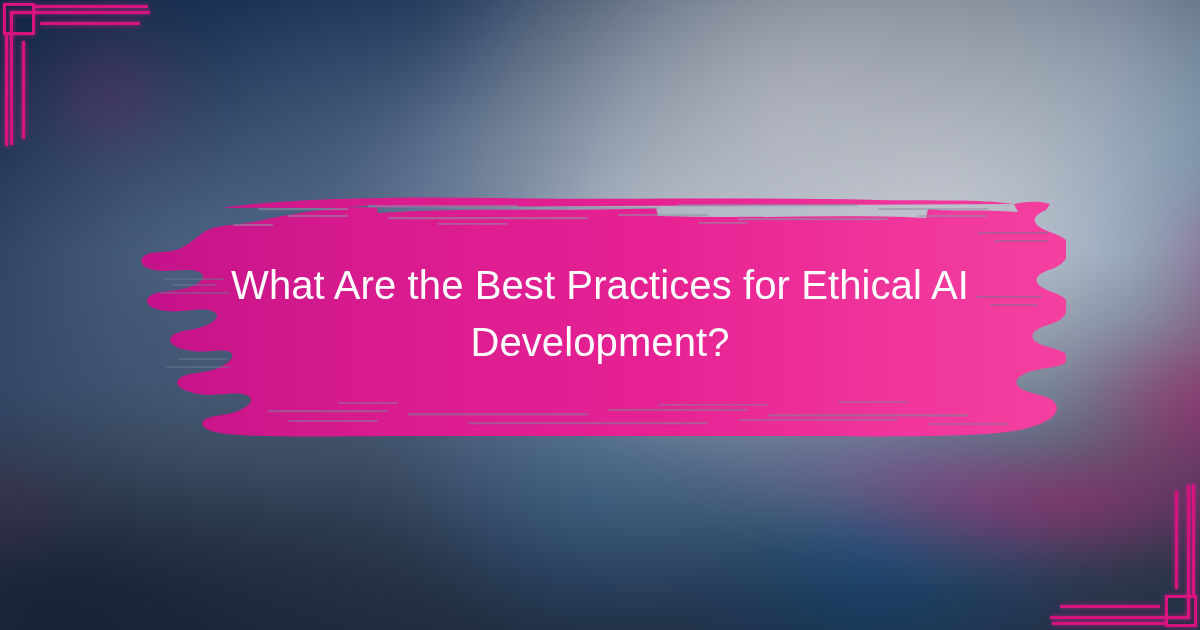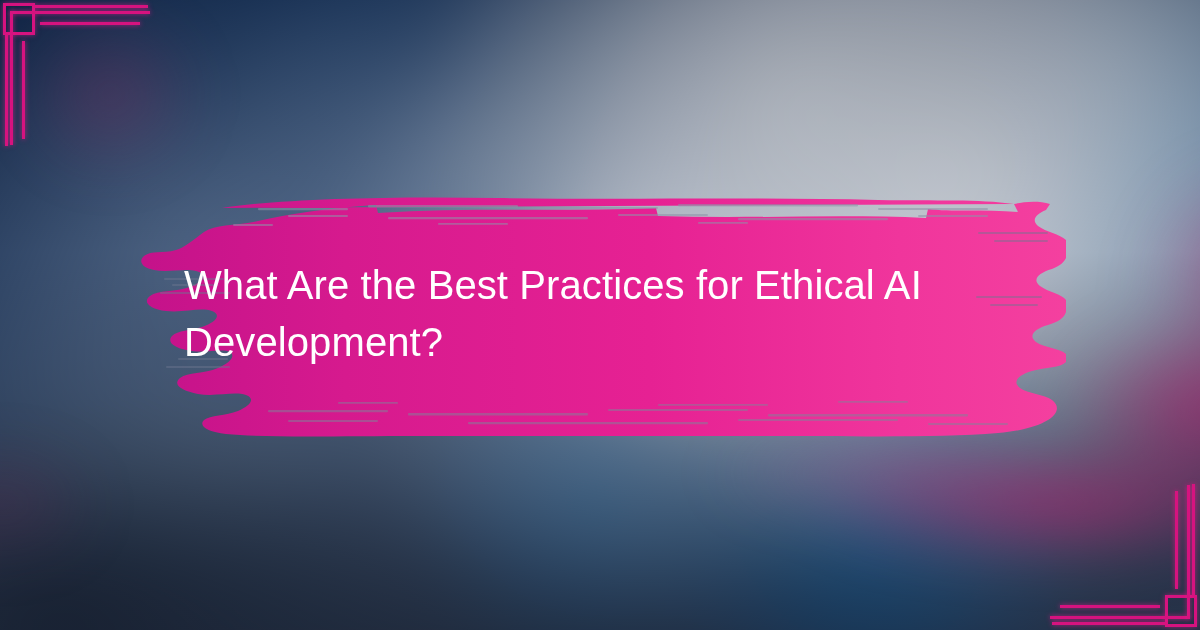--- a/index.html
+++ b/index.html
@@ -105,21 +105,21 @@
   
   .title {
     position: absolute;
     left: 170px;
     top: 188px;
     width: 860px;
     height: 252px;
     display: flex;
     align-items: center;
     justify-content: center;
-    text-align: left;
+    text-align: center;
     color: #ffffff;
     font-size: 40px;
     line-height: 1.42;
     font-weight: 400;
     letter-spacing: 0.1px;
     padding: 0 14px;
     box-sizing: border-box;
   }
 </style>
 </head>

